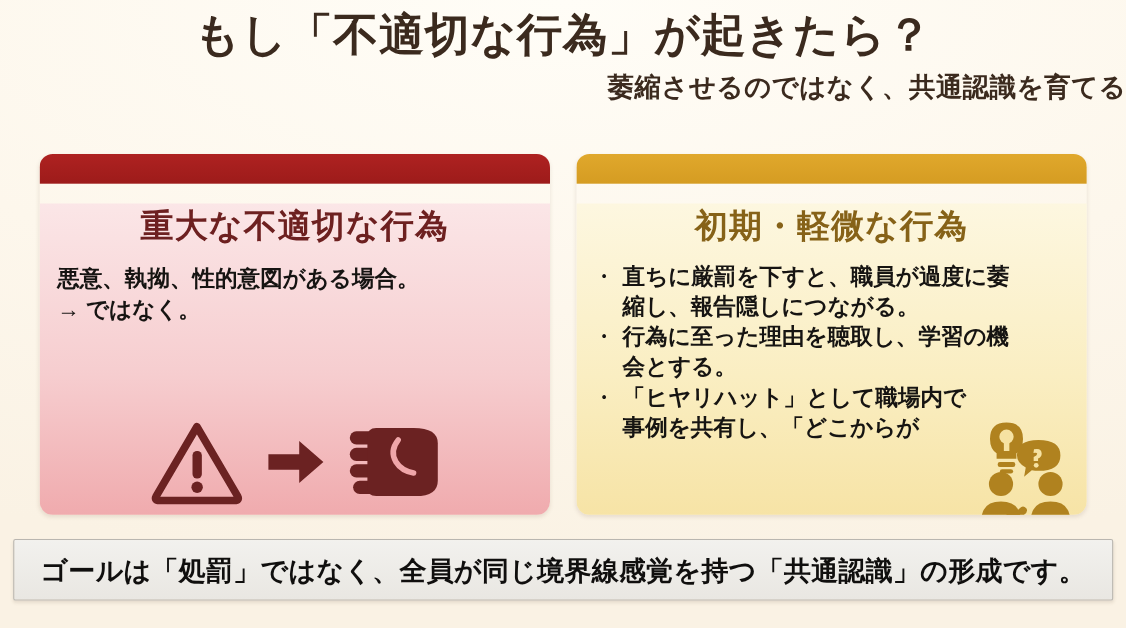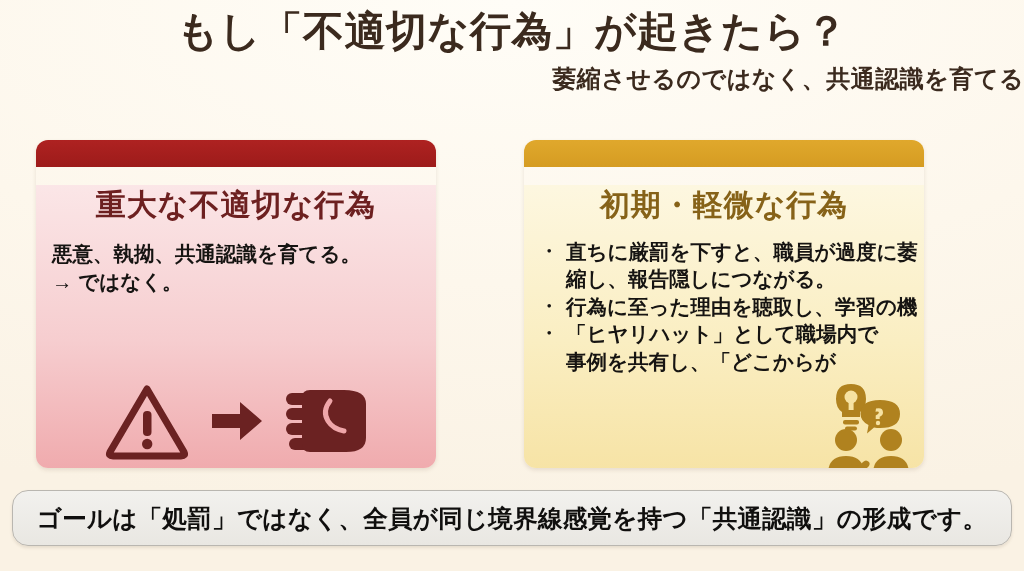--- a/index.html
+++ b/index.html
@@ -46,21 +46,21 @@
     color: #3b2a1e;
     letter-spacing: 0.5px;
     white-space: nowrap;
     text-align: right;
   }
 
   
   .card {
     position: absolute;
     top: 140px;
-    width: 400px;
+    width: 464px;
     height: 328px;
     border-radius: 12px;
     overflow: hidden;
     box-shadow: 0 2px 4px rgba(90,60,40,0.13);
   }
   .card-left  { left: 36px; }
   .card-right { left: 524px; }
 
   .card-bar {
     height: 27px;
@@ -144,21 +144,21 @@
 
   
   .banner {
     position: absolute;
     left: 12px;
     top: 490px;
     width: 1000px;
     height: 56px;
     box-sizing: border-box;
     border: 1px solid #b9b6b0;
-    border-radius: 16px;
+    border-radius: 2px;
     background: linear-gradient(180deg,#f2f1ee 0%, #e9e7e2 100%);
     box-shadow: 0 2px 3px rgba(110,90,70,0.14);
     display: flex;
     align-items: center;
     justify-content: center;
   }
   .banner-text {
     font-size: 24.5px;
     font-weight: bold;
     color: #100f0e;
@@ -174,21 +174,21 @@
   <div class="header">
     <div class="slide-title">もし「不適切な行為」が起きたら？</div>
     <div class="slide-subtitle">萎縮させるのではなく、共通認識を育てる</div>
   </div>
 
   <div class="card card-left">
     <div class="card-bar"></div>
     <div class="card-body">
       <div class="card-heading">重大な不適切な行為</div>
       <div class="card-text">
-        <div class="line">悪意、執拗、共通認識を育てる。</div>
+        <div class="line">悪意、執拗、性的意図がある場合。</div>
         <div class="line">→ ではなく。</div>
       </div>
 
       <div class="icon-row">
 
         <span>
           <svg width="86" height="78" viewBox="0 0 86 78" aria-hidden="true">
             <path d="M43 7 L80 70 Q82 74 77 74 L9 74 Q4 74 6 70 Z" fill="none" stroke="#6b2222" stroke-width="7" stroke-linejoin="round" stroke-linecap="round"></path>
             <rect x="39" y="29" width="8.5" height="25" rx="4" fill="#6b2222"></rect>
             <circle cx="43.2" cy="62" r="5.2" fill="#6b2222"></circle>
@@ -227,20 +227,21 @@
           <span class="dot">・</span>
           <span class="btext">
             <span class="line">直ちに厳罰を下すと、職員が過度に萎</span>
             <span class="line">縮し、報告隠しにつながる。</span>
           </span>
         </div>
         <div class="bullet">
           <span class="dot">・</span>
           <span class="btext">
             <span class="line">行為に至った理由を聴取し、学習の機</span>
+            <span class="line">会とする。</span>
           </span>
         </div>
         <div class="bullet">
           <span class="dot">・</span>
           <span class="btext">
             <span class="line">「ヒヤリハット」として職場内で</span>
             <span class="line">事例を共有し、「どこからが</span>
           </span>
         </div>
       </div>

